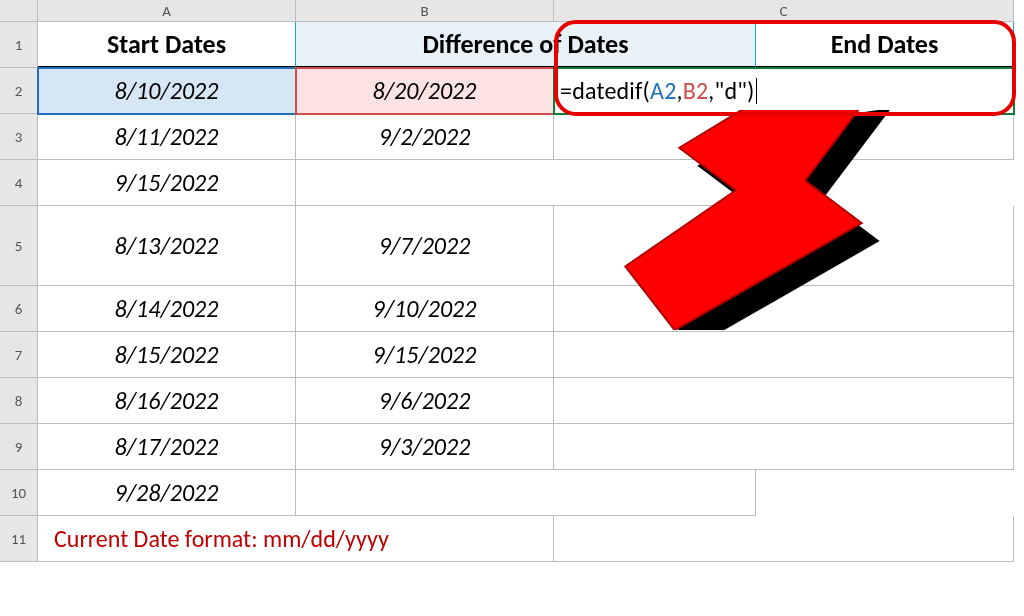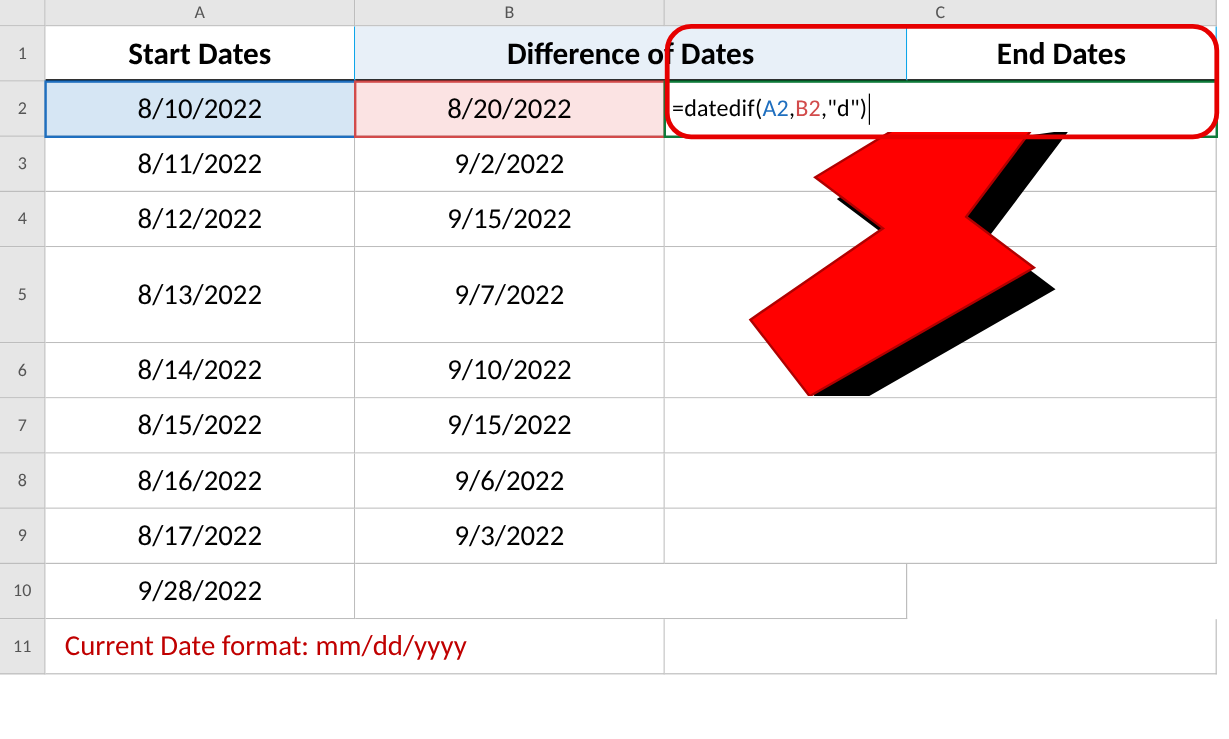--- a/index.html
+++ b/index.html
@@ -65,21 +65,21 @@
   }
   .hdrcell {
     font-weight: 700;
     justify-content: center;
     font-size: 26px;
     background: #fff;
     border-right: 1px solid #0ea5e9;
     border-bottom: 2px solid #000;
   }
   .hdrcell.light { background: #e8f0f8; }
-  .datecell { justify-content: center; }
+  .datecell { justify-content: center; font-style: italic; }
   .colA { width: 258px; }
   .colB { width: 258px; }
   .colC { width: 460px; }
   .r1 { height: 46px; }
   .r2 { height: 46px; }
   .r3 { height: 46px; }
   .r4 { height: 46px; }
   .r5 { height: 80px; }
   .r6 { height: 46px; }
   .r7 { height: 46px; }
@@ -103,21 +103,21 @@
     z-index: 2;
   }
   
   .editC2 {
     outline: 2px solid #0f7b3a;
     outline-offset: -1px;
     background: #fff;
     z-index: 3;
     justify-content: flex-start;
   }
-  .formula-span { font-size: 20px; letter-spacing: 0.2px; white-space: pre; display: inline-flex; align-items: center; }
+  .formula-span { font-size: 24px; letter-spacing: 0.2px; white-space: pre; display: inline-flex; align-items: center; }
   .fblk { color: #000; }
   .fblue { color: #1f6fbf; }
   .fred { color: #d24b4b; }
   .cursor {
     display: inline-block;
     width: 1px;
     height: 26px;
     background: #000;
     vertical-align: middle;
     margin-left: 1px;
@@ -190,21 +190,20 @@
 
   <div class="row">
     <div class="rh r3">3</div>
     <div class="cell datecell colA r3">8/11/2022</div>
     <div class="cell datecell colB r3">9/2/2022</div>
     <div class="cell colC r3"></div>
   </div>
 
   <div class="row">
     <div class="rh r4">4</div>
-    <div class="cell datecell colA r4">8/12/2022</div>
     <div class="cell datecell colB r4">9/15/2022</div>
     <div class="cell colC r4"></div>
   </div>
 
   <div class="row">
     <div class="rh r5">5</div>
     <div class="cell datecell colA r5">8/13/2022</div>
     <div class="cell datecell colB r5">9/7/2022</div>
     <div class="cell colC r5"></div>
   </div>

